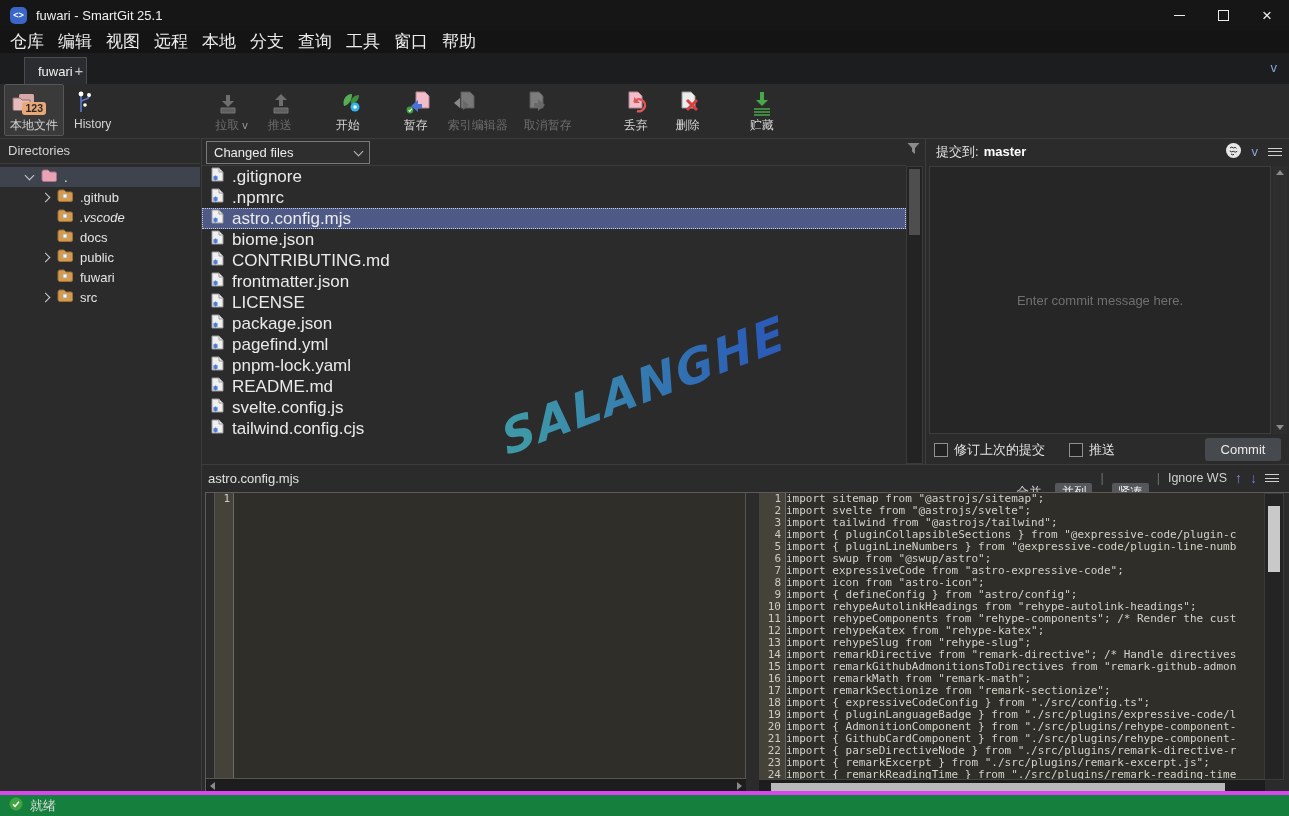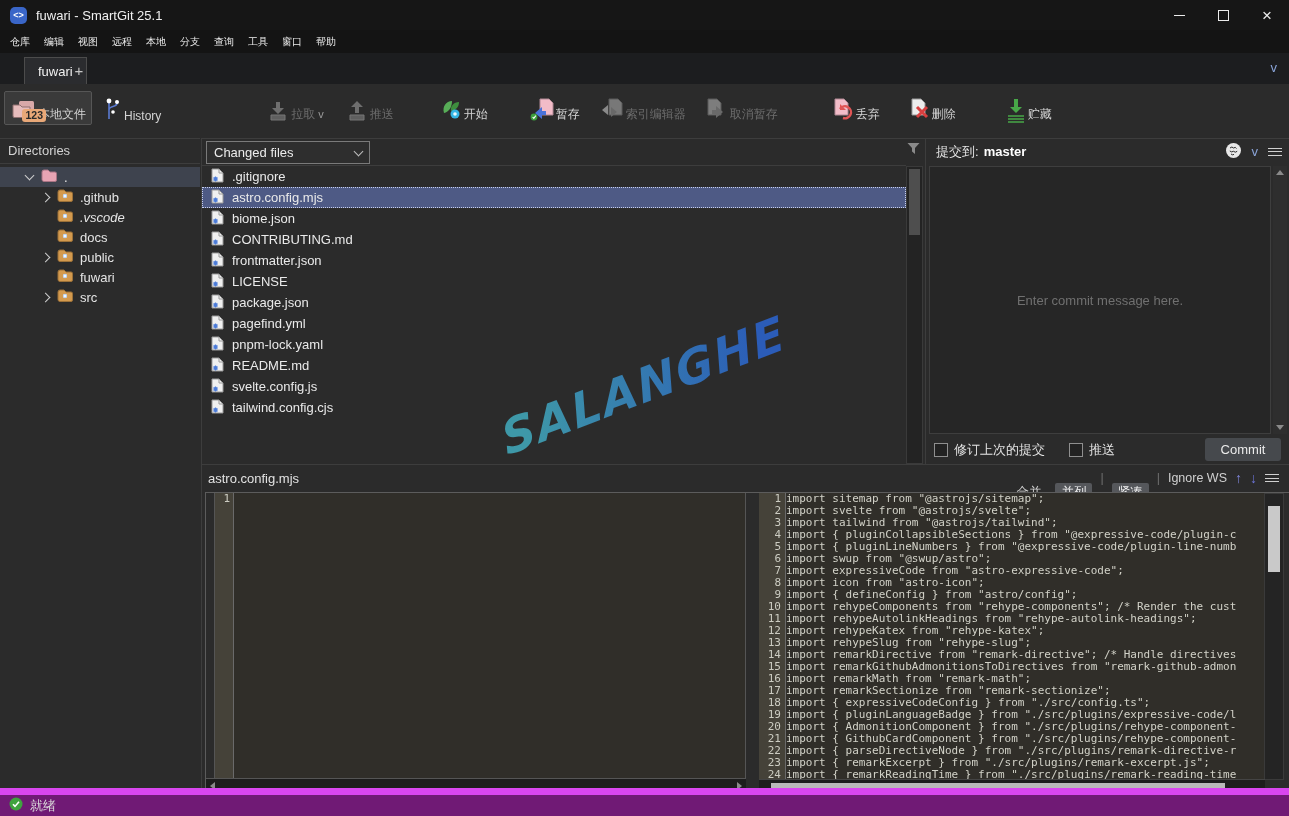--- a/index.html
+++ b/index.html
@@ -15,35 +15,35 @@
   .win-title{font-size:13px;color:#f0f0f0;}
   .win-controls{margin-left:auto;display:flex;height:30px;}
   .win-btn{width:44px;height:30px;display:flex;align-items:center;justify-content:center;color:#ececec;}
   .glyph-min{display:inline-block;width:11px;border-top:1.4px solid #ececec;}
   .glyph-max{display:inline-block;width:9px;height:9px;border:1.2px solid #ececec;}
   .glyph-close{font-size:17px;line-height:17px;}
 
   
   .menubar{position:absolute;left:0;top:30px;right:0;height:23px;background:#141414;
            display:flex;align-items:center;padding-left:3px;}
-  .menu-item{padding:0 7px;color:#ececec;font-size:10px;text-align:center;}
+  .menu-item{padding:0 7px;color:#ececec;font-size:17px;text-align:center;}
 
   
   .tabbar{position:absolute;left:0;top:53px;right:0;height:31px;background:#1c1d1f;}
   .tab-active{position:absolute;left:24px;top:4px;height:27px;background:#2b2c2f;
               border:1px solid #4c4c4c;border-bottom:none;display:flex;align-items:center;
               padding:0 13px;color:#f2f2f2;font-size:13px;}
   .tab-add{position:absolute;left:68px;top:6px;width:22px;height:22px;display:flex;
            align-items:center;justify-content:center;color:#c8c8c8;font-size:15px;}
   .tab-overflow{position:absolute;right:12px;top:7px;color:#8aa4d8;font-size:13px;}
 
   
   .toolbar{position:absolute;left:0;top:84px;right:0;height:54px;background:#2b2b2b;
            display:flex;align-items:flex-start;padding-left:4px;}
-  .tbtn{display:flex;align-items:flex-end;padding:3px 6px 2px 6px;margin-top:7px;}
+  .tbtn{display:flex;flex-direction:column;align-items:flex-start;padding:3px 6px 2px 6px;margin-top:0;}
   .tbtn .ticon{height:29px;display:flex;align-items:flex-end;justify-content:center;position:relative;}
   .tbtn .tlabel{font-size:12px;color:#d4d4d4;margin-top:1px;white-space:nowrap;}
   .tbtn.disabled .tlabel{color:#6c6c6c;}
   .tbtn.selected{background:#3a3a3a;border:1px solid #565656;border-radius:2px;padding:2px 5px 1px 5px;}
   .badge{position:absolute;right:-8px;bottom:1px;background:#e9a878;color:#2a2a2a;
          font-size:10.5px;font-weight:bold;padding:0 3px;border-radius:3px;line-height:13px;}
   .caret-sm{font-size:11px;color:#9a9a9a;margin-left:3px;}
 
   
   .dirs-panel{position:absolute;left:0;top:138px;width:200px;bottom:21px;background:#2b2b2b;
@@ -62,21 +62,21 @@
 
   .middle-panel{position:absolute;left:201px;top:138px;width:724px;height:326px;
                 border-top:1px solid #3d3d3d;background:#2b2b2b;}
   .filter-select{position:absolute;left:4px;top:2px;width:148px;height:21px;background:#2e2e2e;
                  border:1px solid #7a7a7a;display:flex;align-items:center;padding:0 7px;
                  color:#ececec;font-size:13px;}
   .filter-select .chev{margin-left:auto;border-color:#bdbdbd;}
   .funnel{position:absolute;right:6px;top:3px;}
   .file-list{position:absolute;left:0;top:26px;width:704px;bottom:0;border-top:1px solid #3d3d3d;
              overflow:hidden;background:#2b2b2b;}
-  .file-row{height:21px;display:flex;align-items:center;padding-left:9px;color:#eaeaea;font-size:13px;}
+  .file-row{height:21px;display:flex;align-items:center;padding-left:9px;color:#eaeaea;font-size:17px;}
   .file-row .ficon{margin-right:8px;flex:none;}
   .file-row.selected{background:#4e5a85;outline:1px dotted #c7cfee;outline-offset:-1px;}
   .vscroll{position:absolute;top:27px;right:3px;width:15px;bottom:1px;background:#232323;
            border:1px solid #3a3a3a;}
   .vscroll .thumb{position:absolute;left:2px;right:2px;top:2px;height:66px;background:#4e4e4e;}
 
   .right-panel{position:absolute;left:925px;top:138px;width:364px;height:326px;
                border-left:1px solid #3d3d3d;border-top:1px solid #3d3d3d;background:#2b2b2b;}
   .commit-header{height:25px;display:flex;align-items:center;padding:0 8px 0 10px;}
   .commit-target{font-size:13px;color:#e6e6e6;}
@@ -133,22 +133,22 @@
                   text-align:right;padding-right:4px;height:12px;line-height:12px;}
   .pr-content{position:absolute;left:27px;right:24px;top:0;bottom:14px;background:#302e29;overflow:hidden;}
   .pr-content .cl{font-family:"DejaVu Sans Mono",monospace;font-size:11px;color:#d2d2c8;
                   height:12px;line-height:12px;white-space:pre;}
   .pr-vscroll{position:absolute;right:5px;top:0;width:18px;bottom:14px;background:#242424;border:1px solid #3a3a3a;}
   .pr-vscroll .thumb{position:absolute;left:3px;right:3px;top:12px;height:66px;background:#c9c9c9;}
   .pr-hscroll{position:absolute;left:0;right:24px;bottom:0;height:14px;background:#1d1d1d;border-top:1px solid #444;}
   .pr-hscroll .thumb{position:absolute;left:12px;right:40px;top:3px;height:8px;background:#b9b9b9;}
 
   
-  .statusbar{position:absolute;left:0;right:0;bottom:0;height:21px;background:#701a75;
-             border-top:7px solid #d946ef;display:flex;align-items:center;padding-left:9px;
+  .statusbar{position:absolute;left:0;right:0;bottom:0;height:21px;background:#15803d;
+             border-top:4px solid #d946ef;display:flex;align-items:center;padding-left:9px;
              font-size:13px;color:#dcdcdc;gap:7px;}
 
   
   .watermark{position:absolute;left:503px;top:412px;z-index:60;pointer-events:none;
              transform:rotate(-21deg) skewX(-6deg);transform-origin:left center;
              font-family:"DejaVu Sans",sans-serif;font-weight:bold;font-style:italic;
              font-size:47px;letter-spacing:2px;
              background:linear-gradient(100deg,#3e98a8 10%,#2b5cb8 90%);
              -webkit-background-clip:text;background-clip:text;
              color:transparent;-webkit-text-fill-color:transparent;}
@@ -395,20 +395,32 @@
       <span class="ficon">
         <svg width="13" height="15">
             <path d="M1,1 h7 l4,4 v9 h-11 z" fill="#f0f0f0" stroke="#9a9a9a"></path>
             <path d="M8,1 v4 h4" fill="none" stroke="#9a9a9a"></path>
             <g stroke="#4a7ad8" stroke-width="1.1">
               <path d="M4.5,8.5 v5 M2,11 h5 M2.7,9.2 l3.6,3.6 M6.3,9.2 l-3.6,3.6"></path>
             </g>
           </svg>
       </span>
       <span>.gitignore</span>
+    </div>
+      <div class="file-row">
+      <span class="ficon">
+        <svg width="13" height="15">
+            <path d="M1,1 h7 l4,4 v9 h-11 z" fill="#f0f0f0" stroke="#9a9a9a"></path>
+            <path d="M8,1 v4 h4" fill="none" stroke="#9a9a9a"></path>
+            <g stroke="#4a7ad8" stroke-width="1.1">
+              <path d="M4.5,8.5 v5 M2,11 h5 M2.7,9.2 l3.6,3.6 M6.3,9.2 l-3.6,3.6"></path>
+            </g>
+          </svg>
+      </span>
+      <span>.npmrc</span>
     </div>
       <div class="file-row selected">
       <span class="ficon">
         <svg width="13" height="15">
             <path d="M1,1 h7 l4,4 v9 h-11 z" fill="#f0f0f0" stroke="#9a9a9a"></path>
             <path d="M8,1 v4 h4" fill="none" stroke="#9a9a9a"></path>
             <g stroke="#4a7ad8" stroke-width="1.1">
               <path d="M4.5,8.5 v5 M2,11 h5 M2.7,9.2 l3.6,3.6 M6.3,9.2 l-3.6,3.6"></path>
             </g>
           </svg>
@@ -643,22 +655,22 @@
     <div class="pr-content">
         <div class="cl">import sitemap from "@astrojs/sitemap";</div>
         <div class="cl">import svelte from "@astrojs/svelte";</div>
         <div class="cl">import tailwind from "@astrojs/tailwind";</div>
         <div class="cl">import { pluginCollapsibleSections } from "@expressive-code/plugin-c</div>
         <div class="cl">import { pluginLineNumbers } from "@expressive-code/plugin-line-numb</div>
         <div class="cl">import swup from "@swup/astro";</div>
         <div class="cl">import expressiveCode from "astro-expressive-code";</div>
         <div class="cl">import icon from "astro-icon";</div>
         <div class="cl">import { defineConfig } from "astro/config";</div>
+        <div class="cl">import rehypeAutolinkHeadings from "rehype-autolink-headings";</div>
         <div class="cl">import rehypeComponents from "rehype-components"; /* Render the cust</div>
-        <div class="cl">import rehypeAutolinkHeadings from "rehype-autolink-headings";</div>
         <div class="cl">import rehypeKatex from "rehype-katex";</div>
         <div class="cl">import rehypeSlug from "rehype-slug";</div>
         <div class="cl">import remarkDirective from "remark-directive"; /* Handle directives</div>
         <div class="cl">import remarkGithubAdmonitionsToDirectives from "remark-github-admon</div>
         <div class="cl">import remarkMath from "remark-math";</div>
         <div class="cl">import remarkSectionize from "remark-sectionize";</div>
         <div class="cl">import { expressiveCodeConfig } from "./src/config.ts";</div>
         <div class="cl">import { pluginLanguageBadge } from "./src/plugins/expressive-code/l</div>
         <div class="cl">import { AdmonitionComponent } from "./src/plugins/rehype-component-</div>
         <div class="cl">import { GithubCardComponent } from "./src/plugins/rehype-component-</div>

